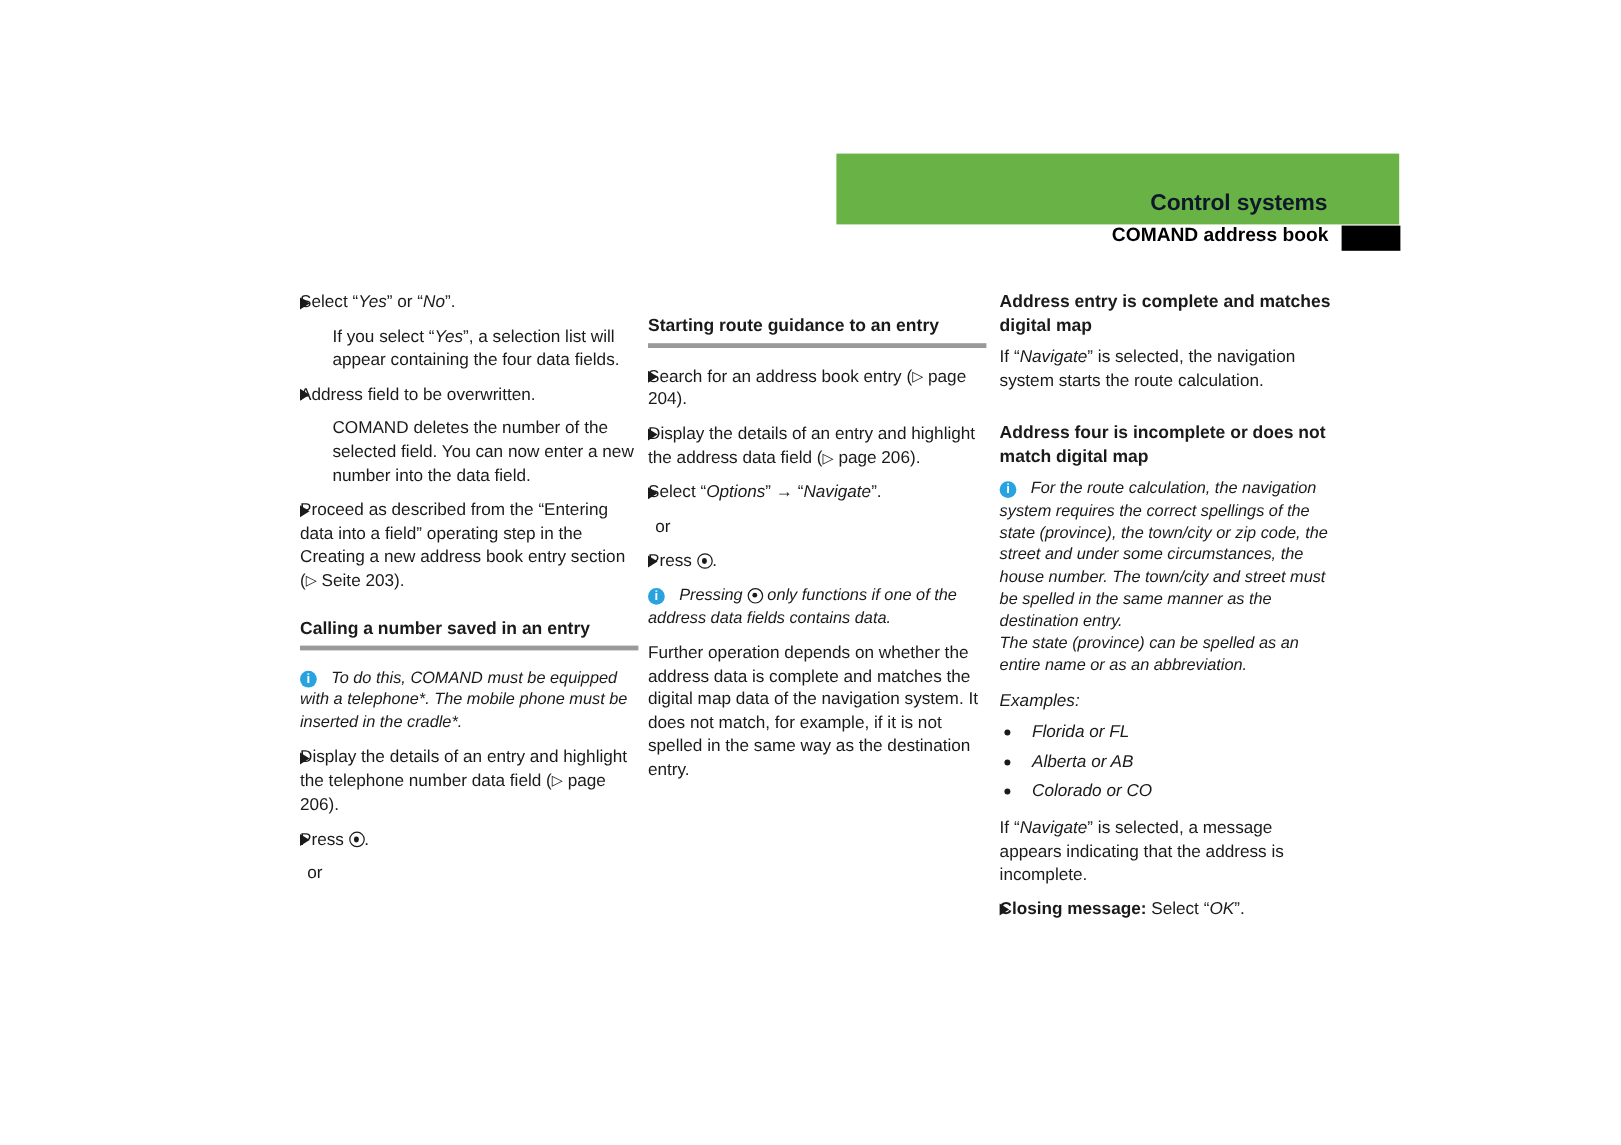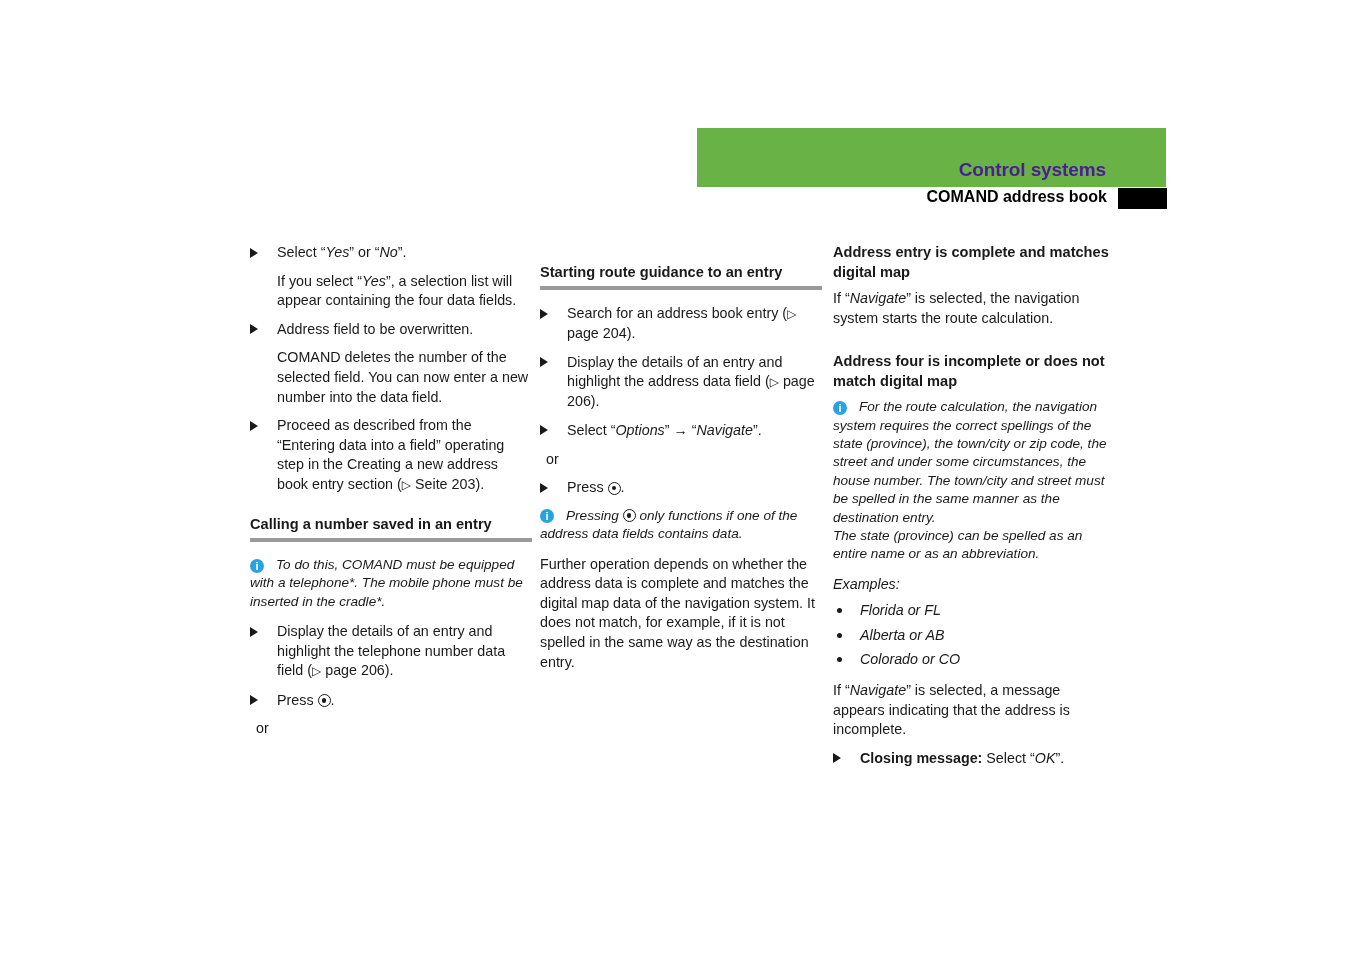--- a/index.html
+++ b/index.html
@@ -22,21 +22,21 @@
     left: 697px;
     top: 128px;
     width: 469px;
     height: 59px;
     background: #68b246;
   }
   .header-green-title {
     position: absolute;
     right: 60px;
     bottom: 6px;
-    color: #4c1d95;
+    color: #0f172a;
     font-size: 19px;
     font-weight: bold;
     letter-spacing: -0.1px;
     white-space: nowrap;
   }
   .header-sub {
     position: absolute;
     left: 697px;
     top: 188px;
     width: 410px;
@@ -63,21 +63,20 @@
     font-size: 14.3px;
     line-height: 19.6px;
   }
   .col-1 { left: 250px; }
   .col-2 { left: 540px; }
   .col-3 { left: 833px; }
 
   
   .step {
     position: relative;
-    padding-left: 27px;
     margin: 0 0 9px 0;
   }
   .step .tri {
     position: absolute;
     left: 0px;
     top: 4.5px;
     width: 0;
     height: 0;
     border-left: 8.5px solid #1a1a1a;
     border-top: 5.5px solid transparent;

